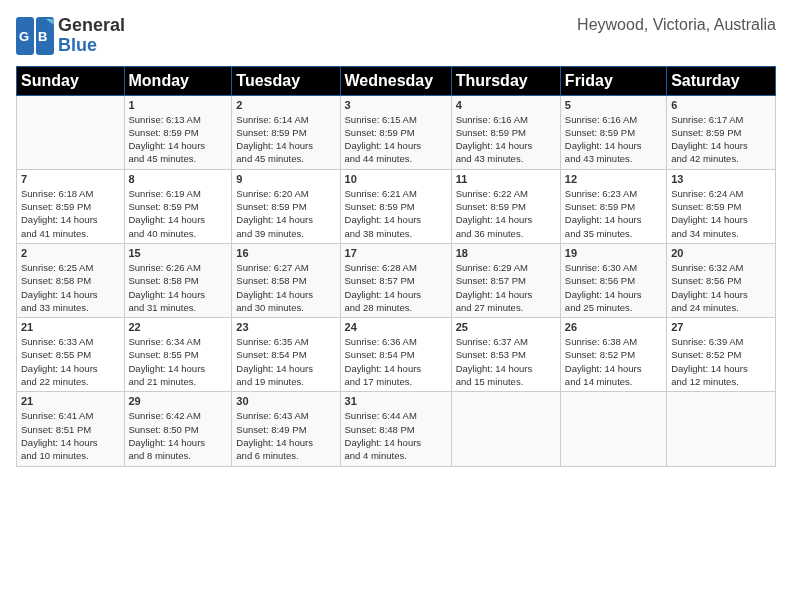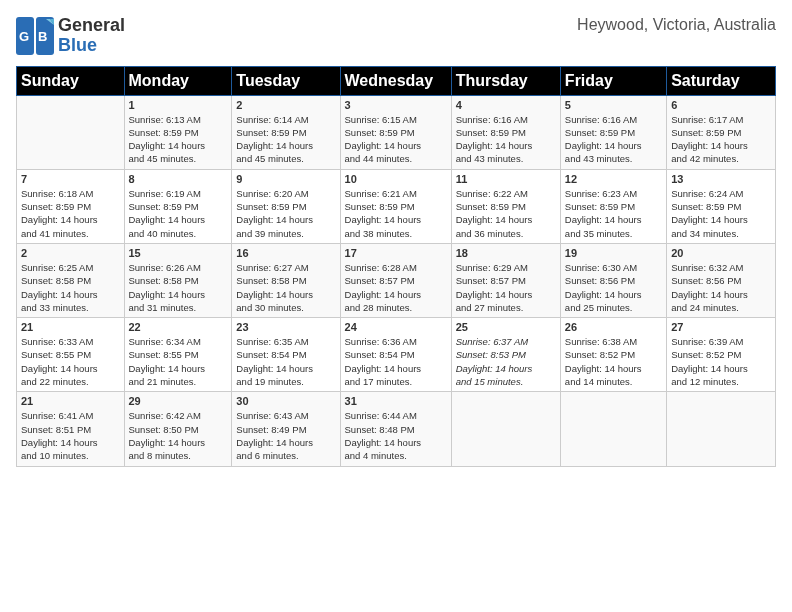--- a/index.html
+++ b/index.html
@@ -289,21 +289,21 @@
           </td>
           <td>
             <span class="day-num">24</span>
             <div class="day-info" style="white-space: pre-line;">Sunrise: 6:36 AM
 Sunset: 8:54 PM
 Daylight: 14 hours
 and 17 minutes.</div>
           </td>
           <td>
             <span class="day-num">25</span>
-            <div class="day-info" style="white-space: pre-line; font-style: italic;">Sunrise: 6:37 AM
+            <div class="day-info" style="white-space: pre-line;">Sunrise: 6:37 AM
 Sunset: 8:53 PM
 Daylight: 14 hours
 and 15 minutes.</div>
           </td>
           <td>
             <span class="day-num">26</span>
             <div class="day-info" style="white-space: pre-line;">Sunrise: 6:38 AM
 Sunset: 8:52 PM
 Daylight: 14 hours
 and 14 minutes.</div>

